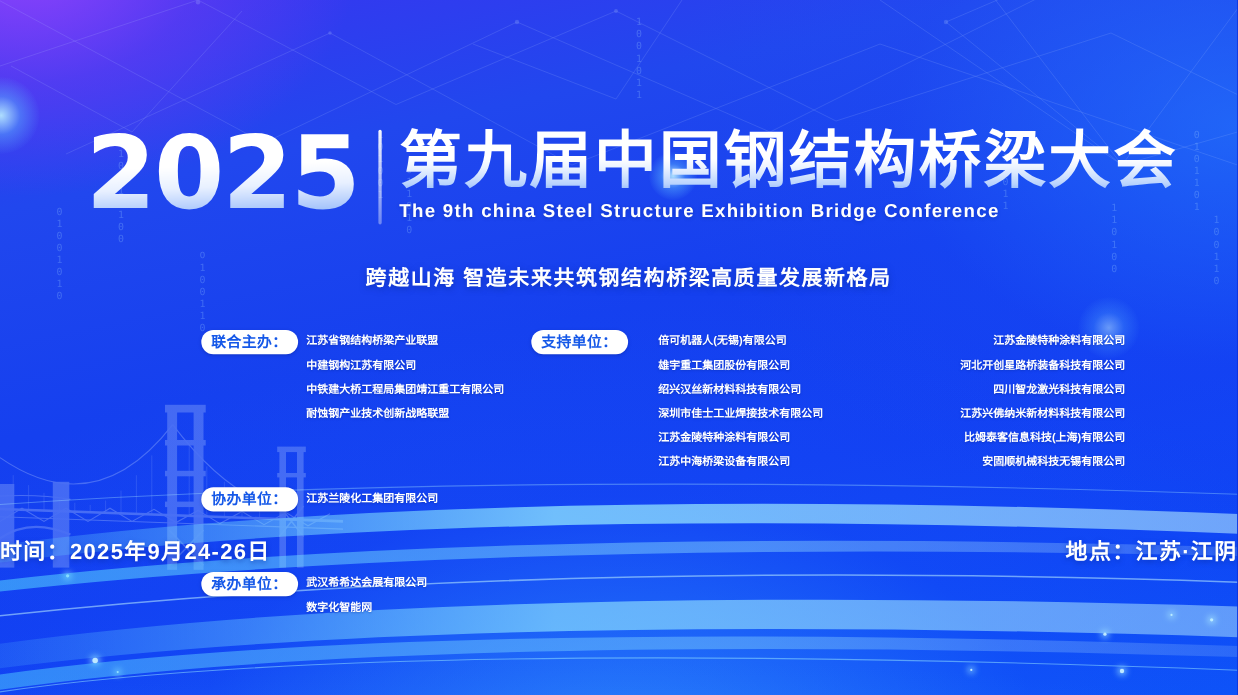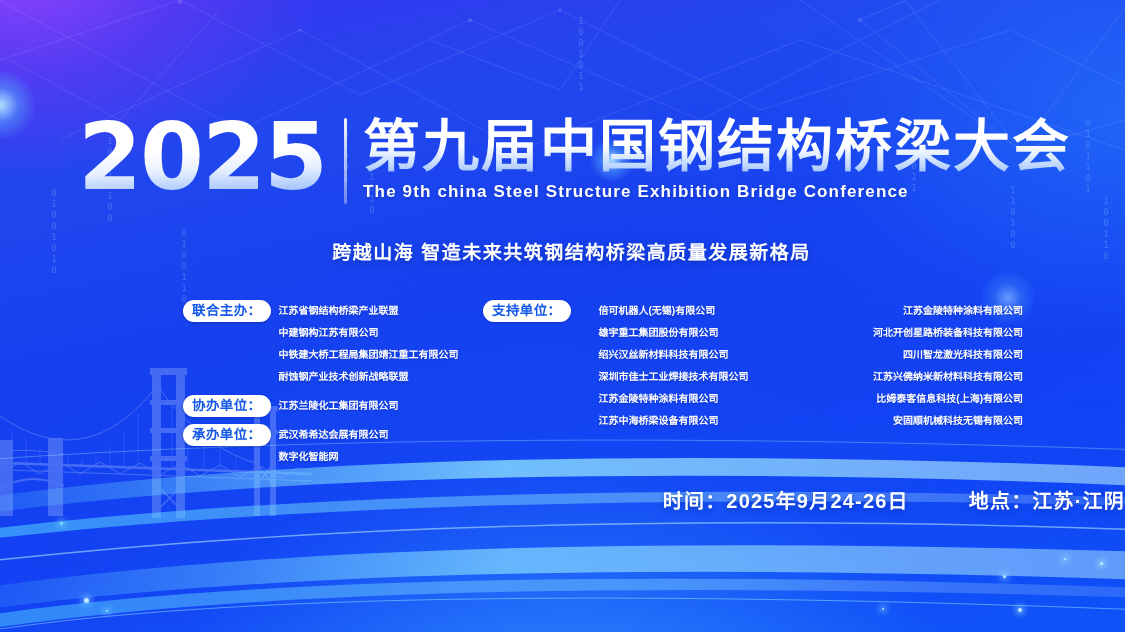--- a/index.html
+++ b/index.html
@@ -122,21 +122,21 @@
 
   
   .orgs {
     position:absolute;
     left:183px;
     top:300px;
     width:860px;
     display:flex;
     align-items:flex-start;
   }
-  .col { display:flex; flex-direction:column; }
+  .col { display:flex; flex-direction:column;gap:48px; }
   .col-left  { width:300px; }
   .col-mid   { width:300px; }
   .col-right { width:240px; }
 
   .org-group { display:flex; align-items:flex-start; }
   .org-group + .org-group { margin-top:7px; }
 
   .pill {
     flex:0 0 auto;
     background:#ffffff;
@@ -162,22 +162,22 @@
   }
   .col-right .org-item { text-align:right; }
   .col-mid .pill { margin-right:28px; }
 
   
   .footer-info {
     position:absolute;
     left:0; right:0;
     top:485px;
     display:flex;
-    justify-content:flex-end;
-    gap:60px;
+    justify-content:space-between;
+    gap:116px;
     font-size:20px;
     font-weight:bold;
     letter-spacing:1.2px;
     color:#ffffff;
     text-shadow:0 2px 5px rgba(8,40,150,0.5);
     white-space:nowrap;
   }
 </style>
 </head>
 <body>

